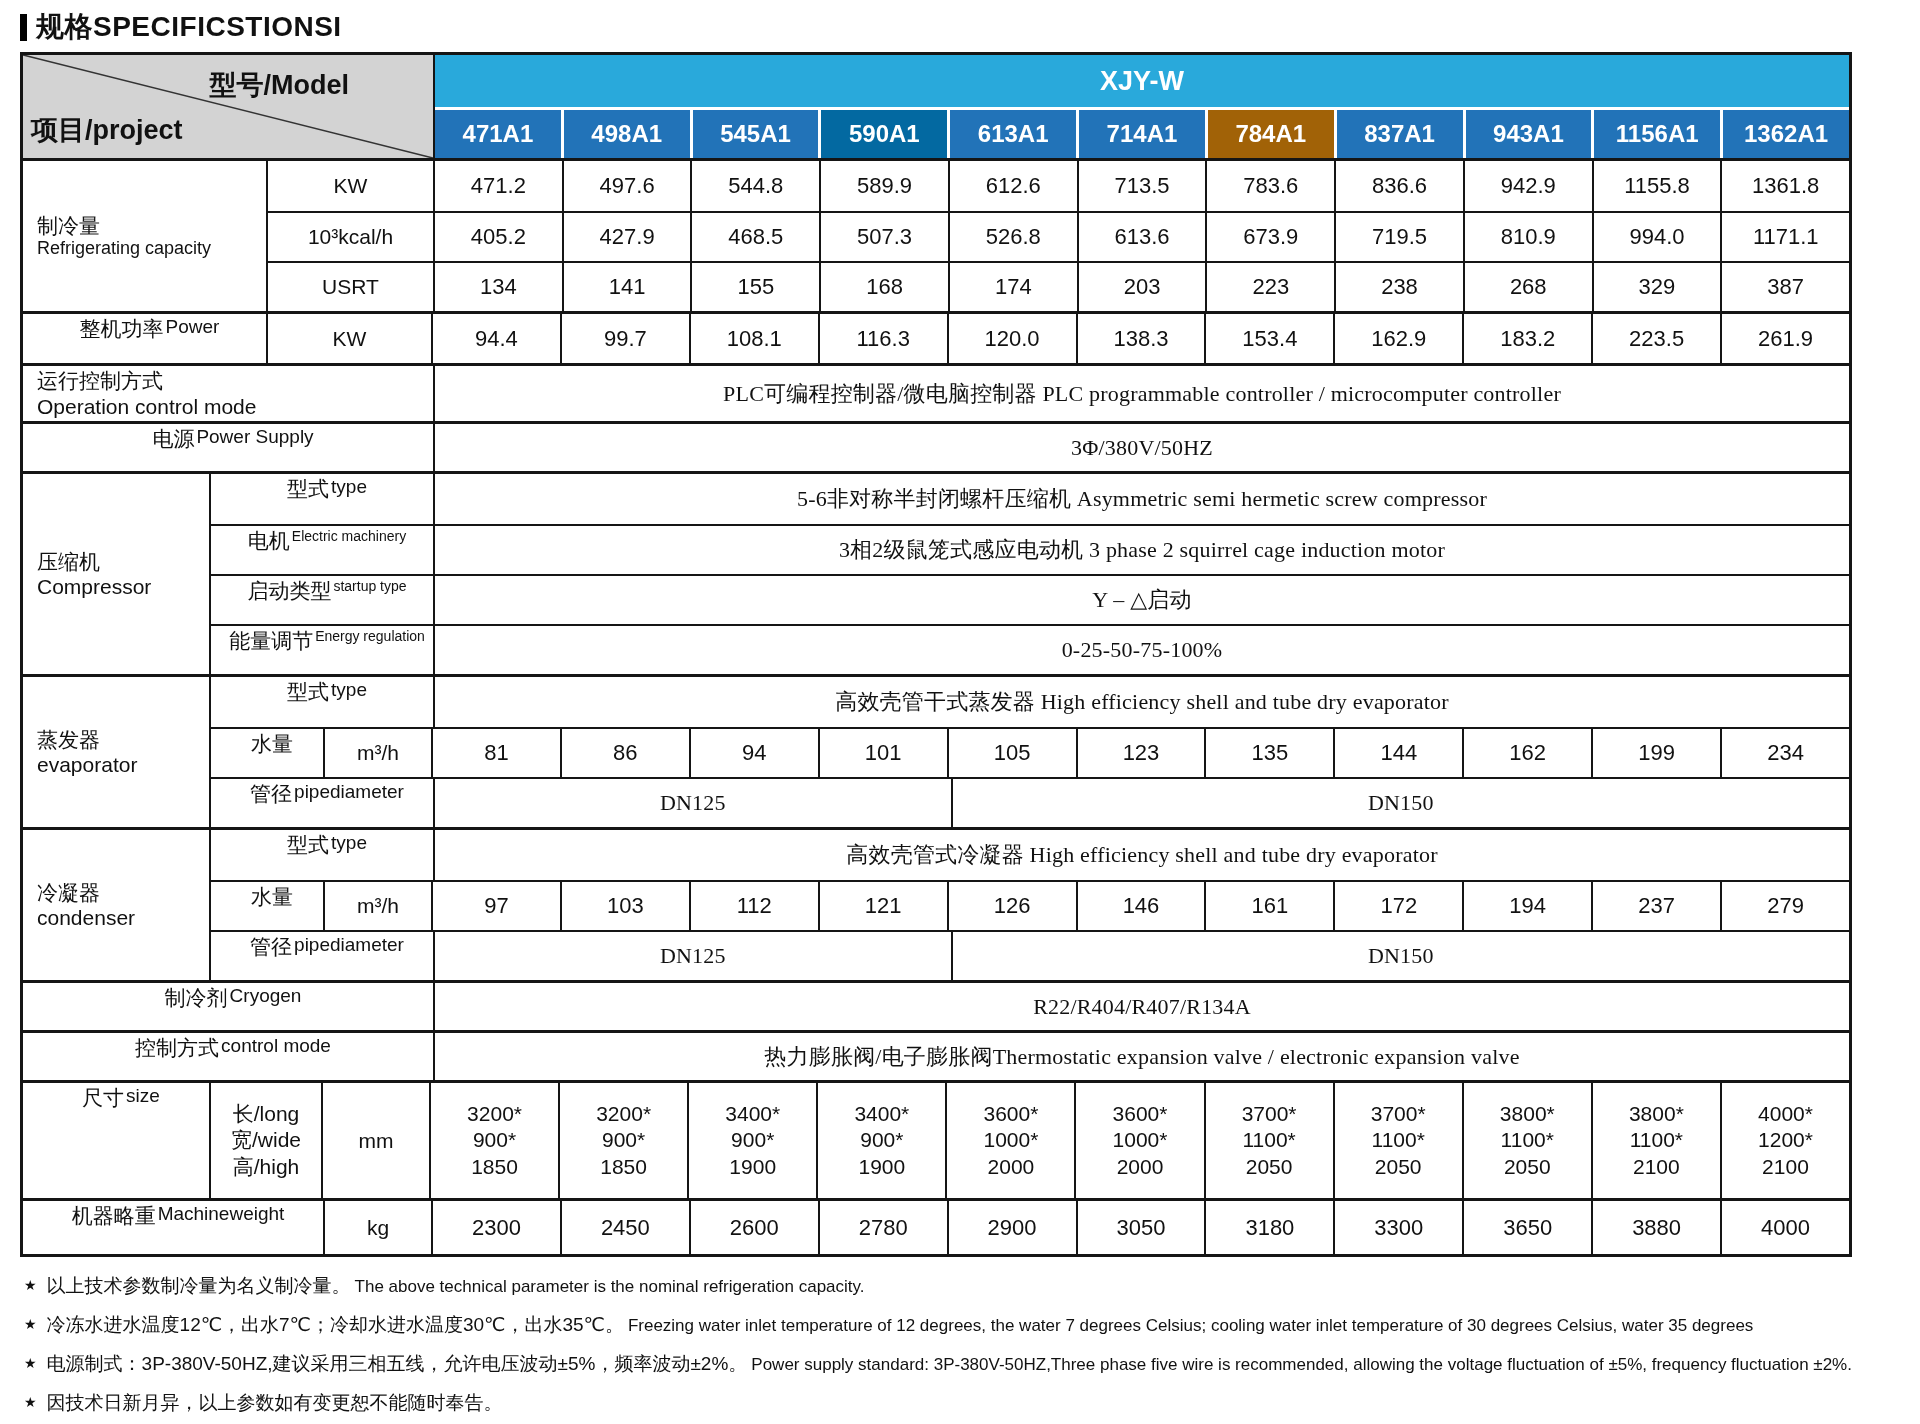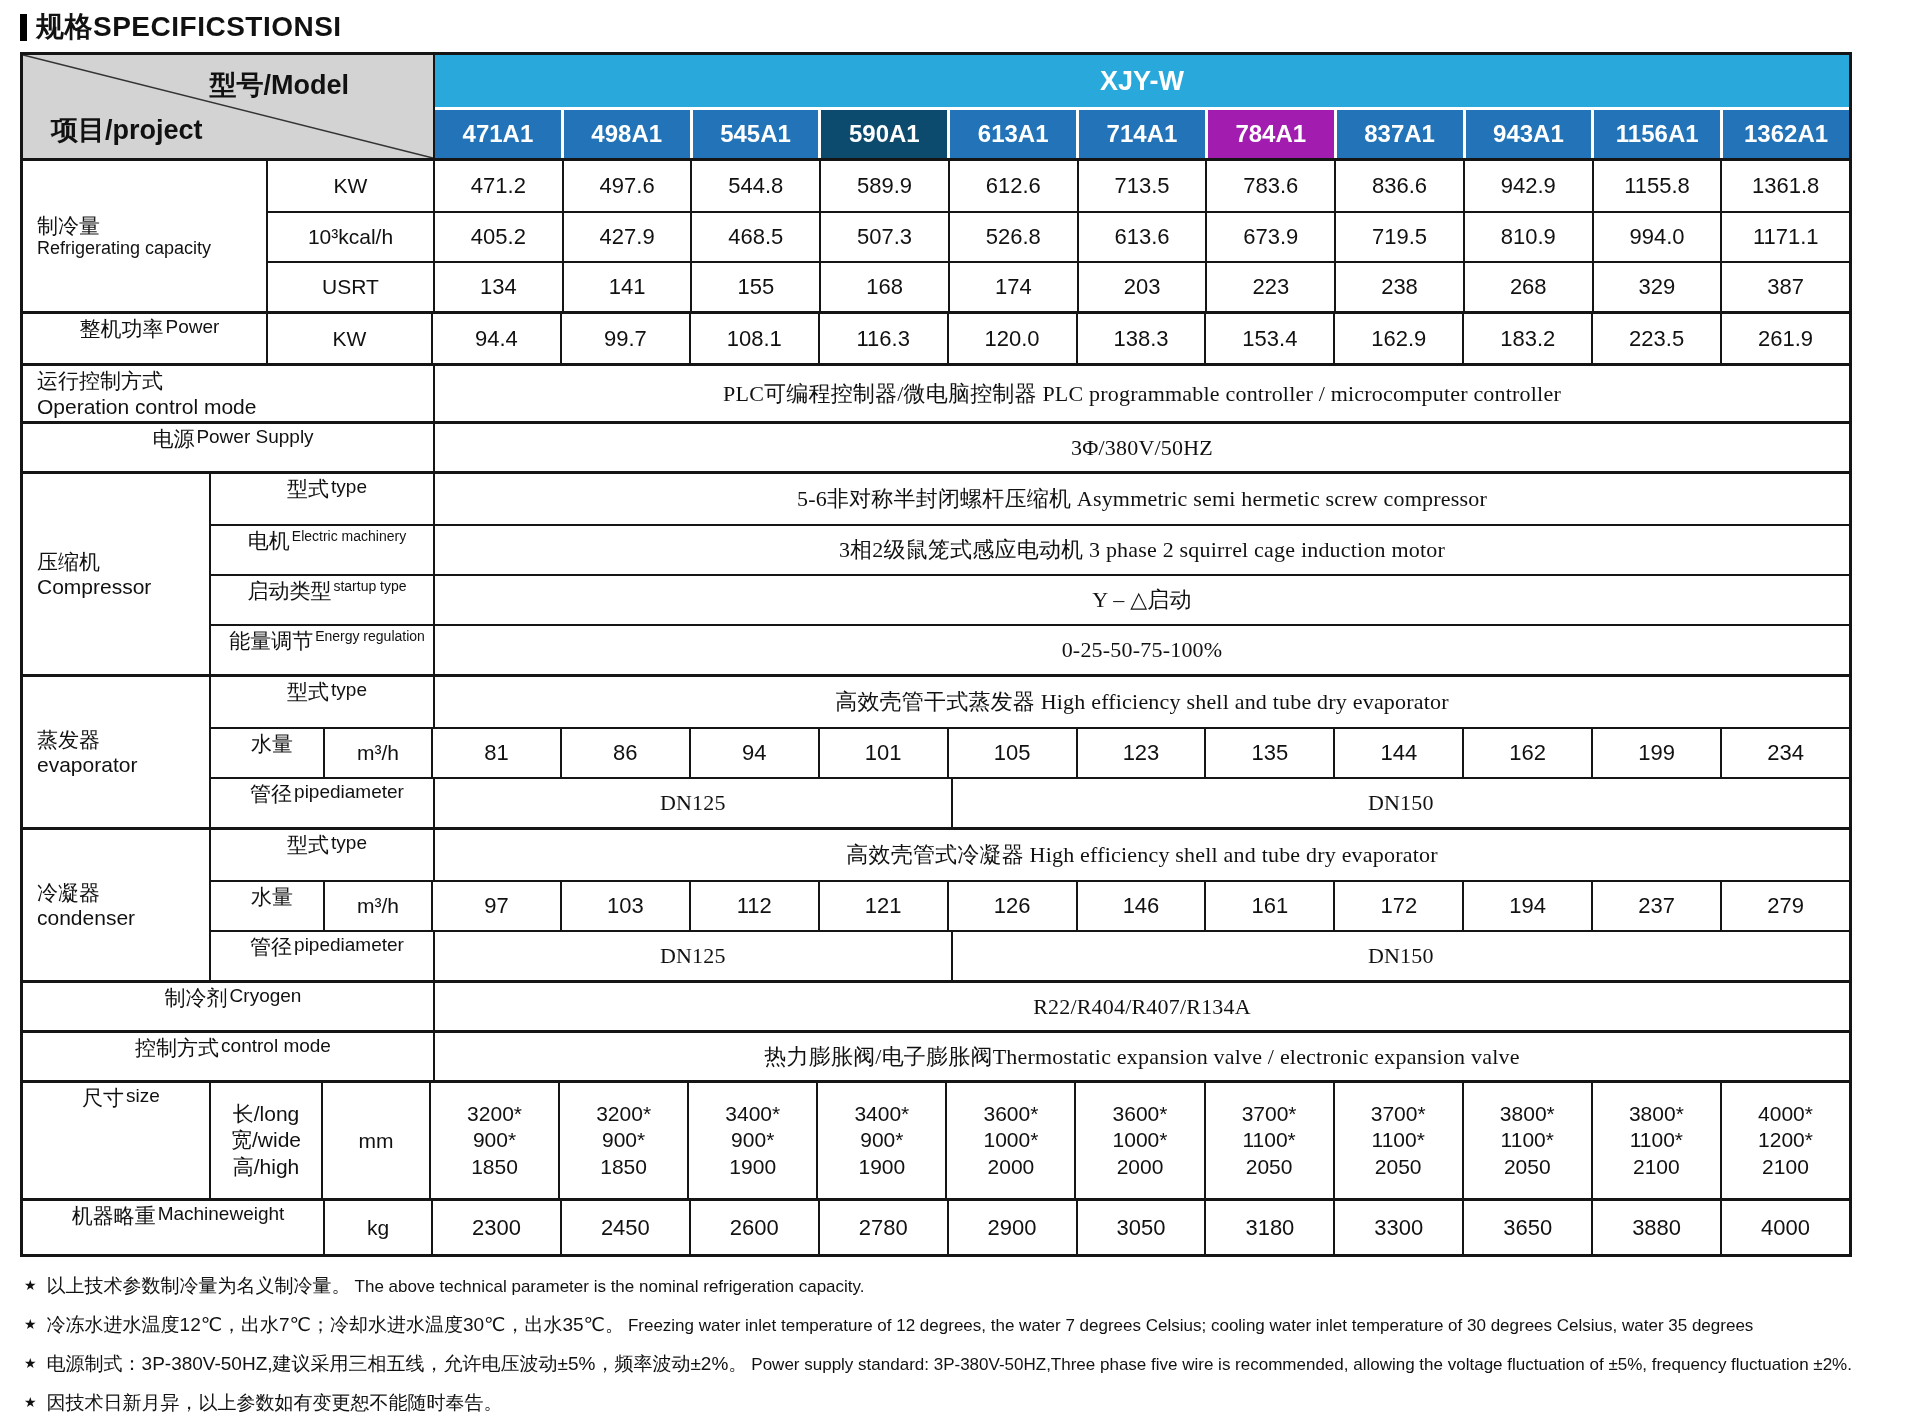--- a/index.html
+++ b/index.html
@@ -33,21 +33,21 @@
   .wlabel{ width:300px; }
   .d{ flex:1 1 0; }
   .span11{ flex:11 11 0; } .span4{ flex:4 4 0; } .span7{ flex:7 7 0; } .hmodels{ height:48px; }
   .r50{ height:50px; } .r52{ height:52px; } .r58{ height:58px; }
   .rsize{ height:118px; } .rweight{ height:56px; }
 
   
   .corner{ width:410px; background:#d3d3d3; position:relative; padding:0; }
   .corner svg{ position:absolute; inset:0; width:100%; height:100%; }
   .corner-model{ position:absolute; top:12px; right:84px; font-size:27px; font-weight:bold; }
-  .corner-project{ position:absolute; bottom:10px; left:28px; font-size:27px; font-weight:bold; }
+  .corner-project{ position:absolute; bottom:10px; left:8px; font-size:27px; font-weight:bold; }
   .band{ height:55px; display:flex; align-items:center; justify-content:center;
          color:#fff; font-size:27px; font-weight:bold; border-bottom:3px solid #fff; }
   .models.fr > .c{ color:#fff; font-size:24px; font-weight:bold; }
   .models.fr > .c + .c{ border-left:3px solid #fff; }
 
   
   .d, .merged{ font-size:22px; }
   .zh{ font-size:21px; line-height:1.2; }
   .en{ font-size:18px; line-height:1.15; }
   .en-inline{ font-size:19px; margin-left:2px; }
@@ -84,24 +84,24 @@
           </svg>
         <span class="corner-model">型号/Model</span>
         <span class="corner-project">项目/project</span>
       </div>
       <div class="rc">
         <div class="band" style="background:#29a9db">XJY-W</div>
         <div class="fr models hmodels">
           <div class="c d" style="background:#2273b8">471A1</div>
           <div class="c d" style="background:#2273b8">498A1</div>
           <div class="c d" style="background:#2273b8">545A1</div>
-          <div class="c d" style="background:#0c4a6e">590A1</div>
+          <div class="c d" style="background:#0369a1">590A1</div>
           <div class="c d" style="background:#2273b8">613A1</div>
           <div class="c d" style="background:#2273b8">714A1</div>
-          <div class="c d" style="background:#a21caf">784A1</div>
+          <div class="c d" style="background:#a16207">784A1</div>
           <div class="c d" style="background:#2273b8">837A1</div>
           <div class="c d" style="background:#2273b8">943A1</div>
           <div class="c d" style="background:#2273b8">1156A1</div>
           <div class="c d" style="background:#2273b8">1362A1</div>
         </div>
       </div>
     </div>
 
     <div class="fr sect thick">
       <div class="c lA left">

